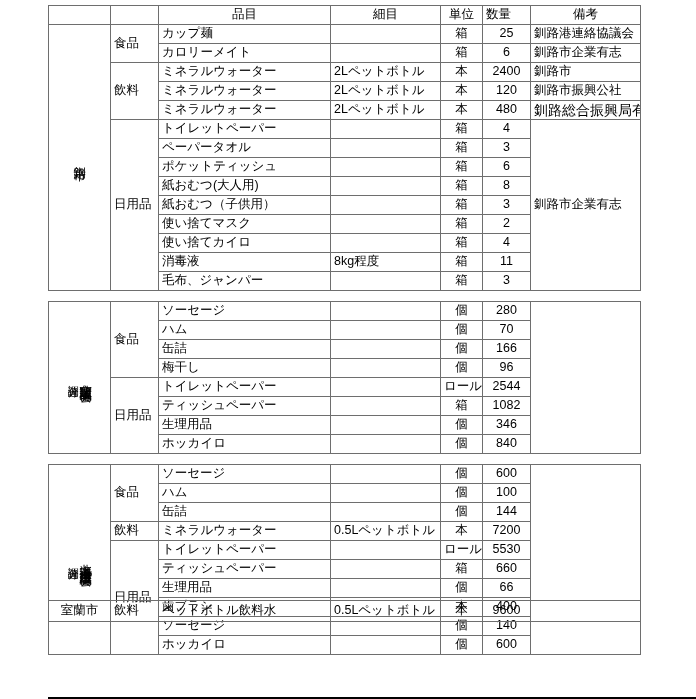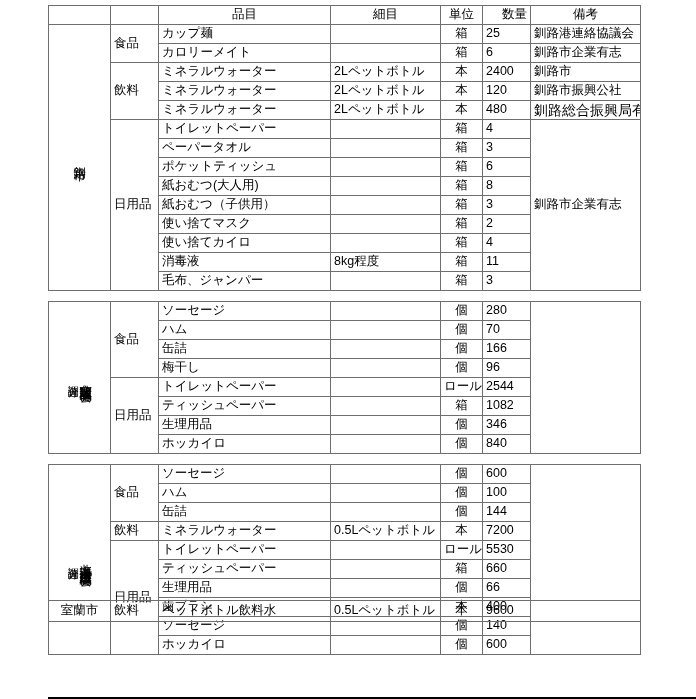--- a/index.html
+++ b/index.html
@@ -43,21 +43,21 @@
     vertical-align: middle;
     white-space: nowrap;
     overflow: hidden;
     font-weight: normal;
   }
   .c-org   { width: 62px; }
   .c-cat   { width: 48px; }
   .c-item  { width: 172px; }
   .c-sub   { width: 110px; }
   .c-unit  { width: 42px;  text-align: center; }
-  .c-qty   { width: 48px;  text-align: left; padding-right: 4px; }
+  .c-qty   { width: 48px;  text-align: center; padding-right: 4px; }
   .c-note  { width: 110px; }
 
   th.hdr { text-align: center; }
 
   td.org-cell {
     text-align: center;
     vertical-align: middle;
     padding: 2px 0;
   }
 
@@ -151,21 +151,21 @@
         <col class="c-note">
     </colgroup>
 
     <thead>
       <tr>
         <th class="hdr c-org"></th>
         <th class="hdr c-cat"></th>
         <th class="hdr c-item">品目</th>
         <th class="hdr c-sub">細目</th>
         <th class="hdr c-unit">単位</th>
-        <th class="hdr c-qty" style="text-align:right">数量</th>
+        <th class="hdr c-qty" style="text-align:left">数量</th>
         <th class="hdr c-note">備考</th>
       </tr>
     </thead>
 
     <tbody>
 
       <tr>
         <td class="org-cell" rowspan="14">
           <div class="vert-wrap">
             <span class="vert">釧路市</span>

